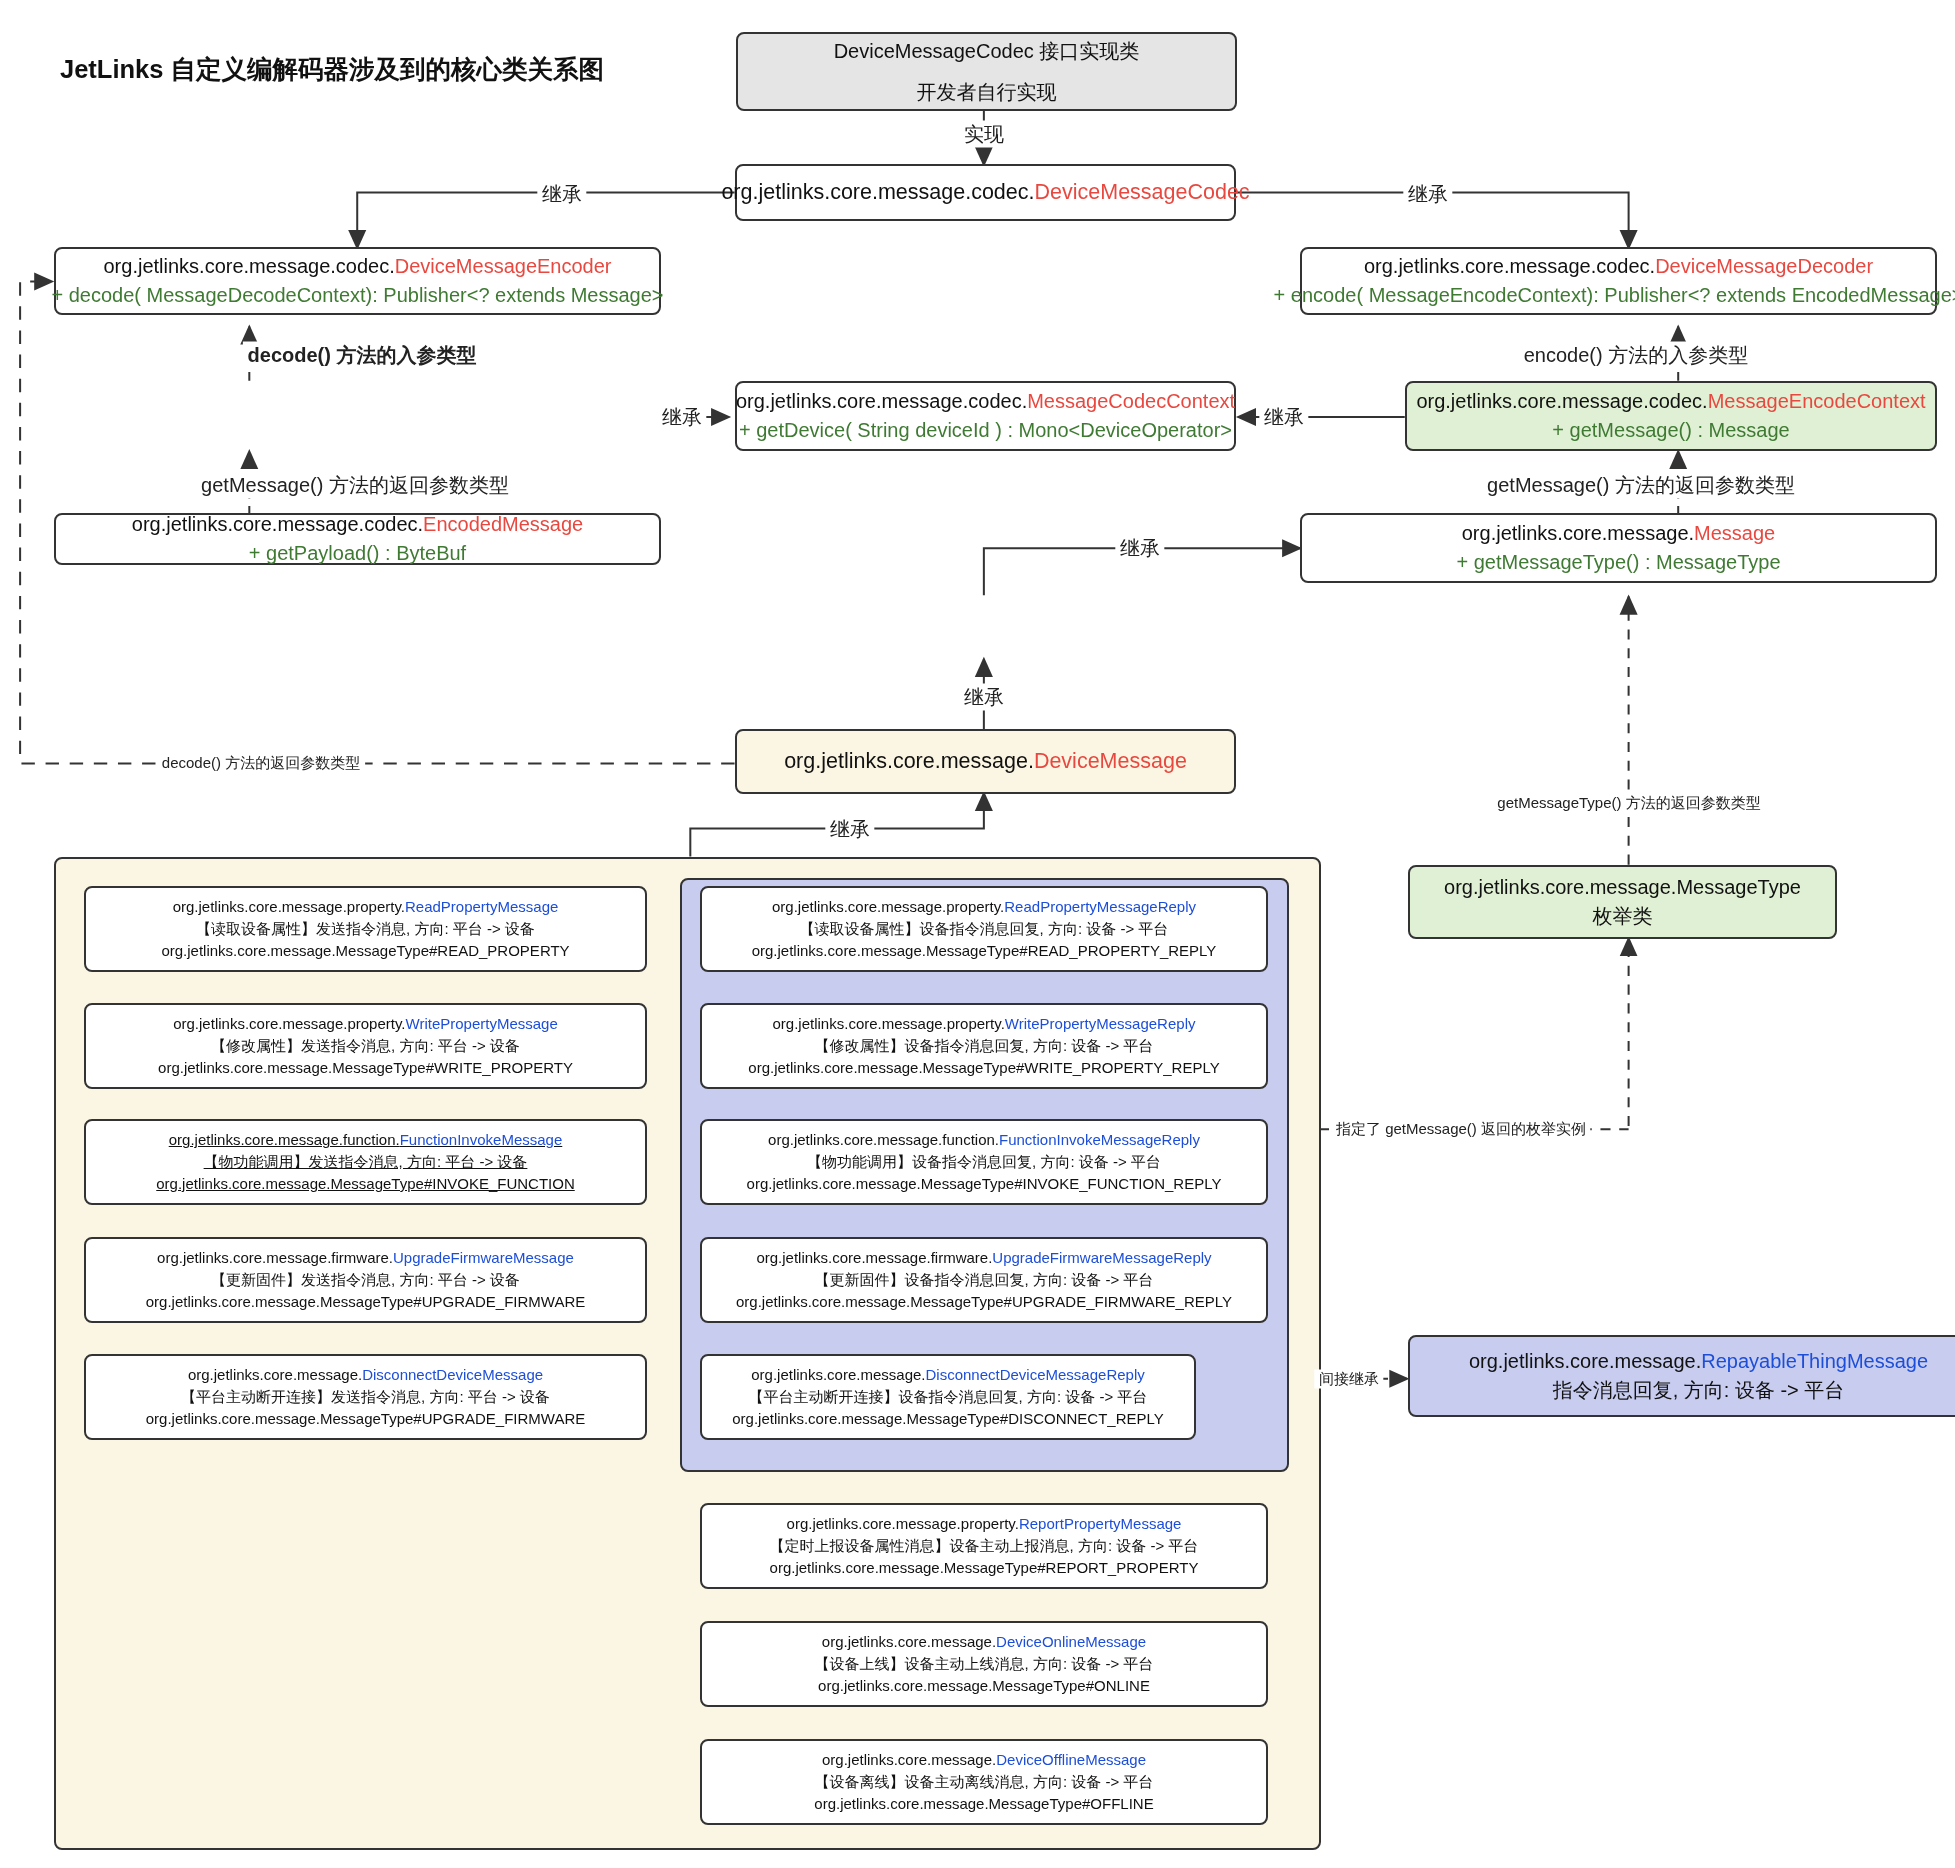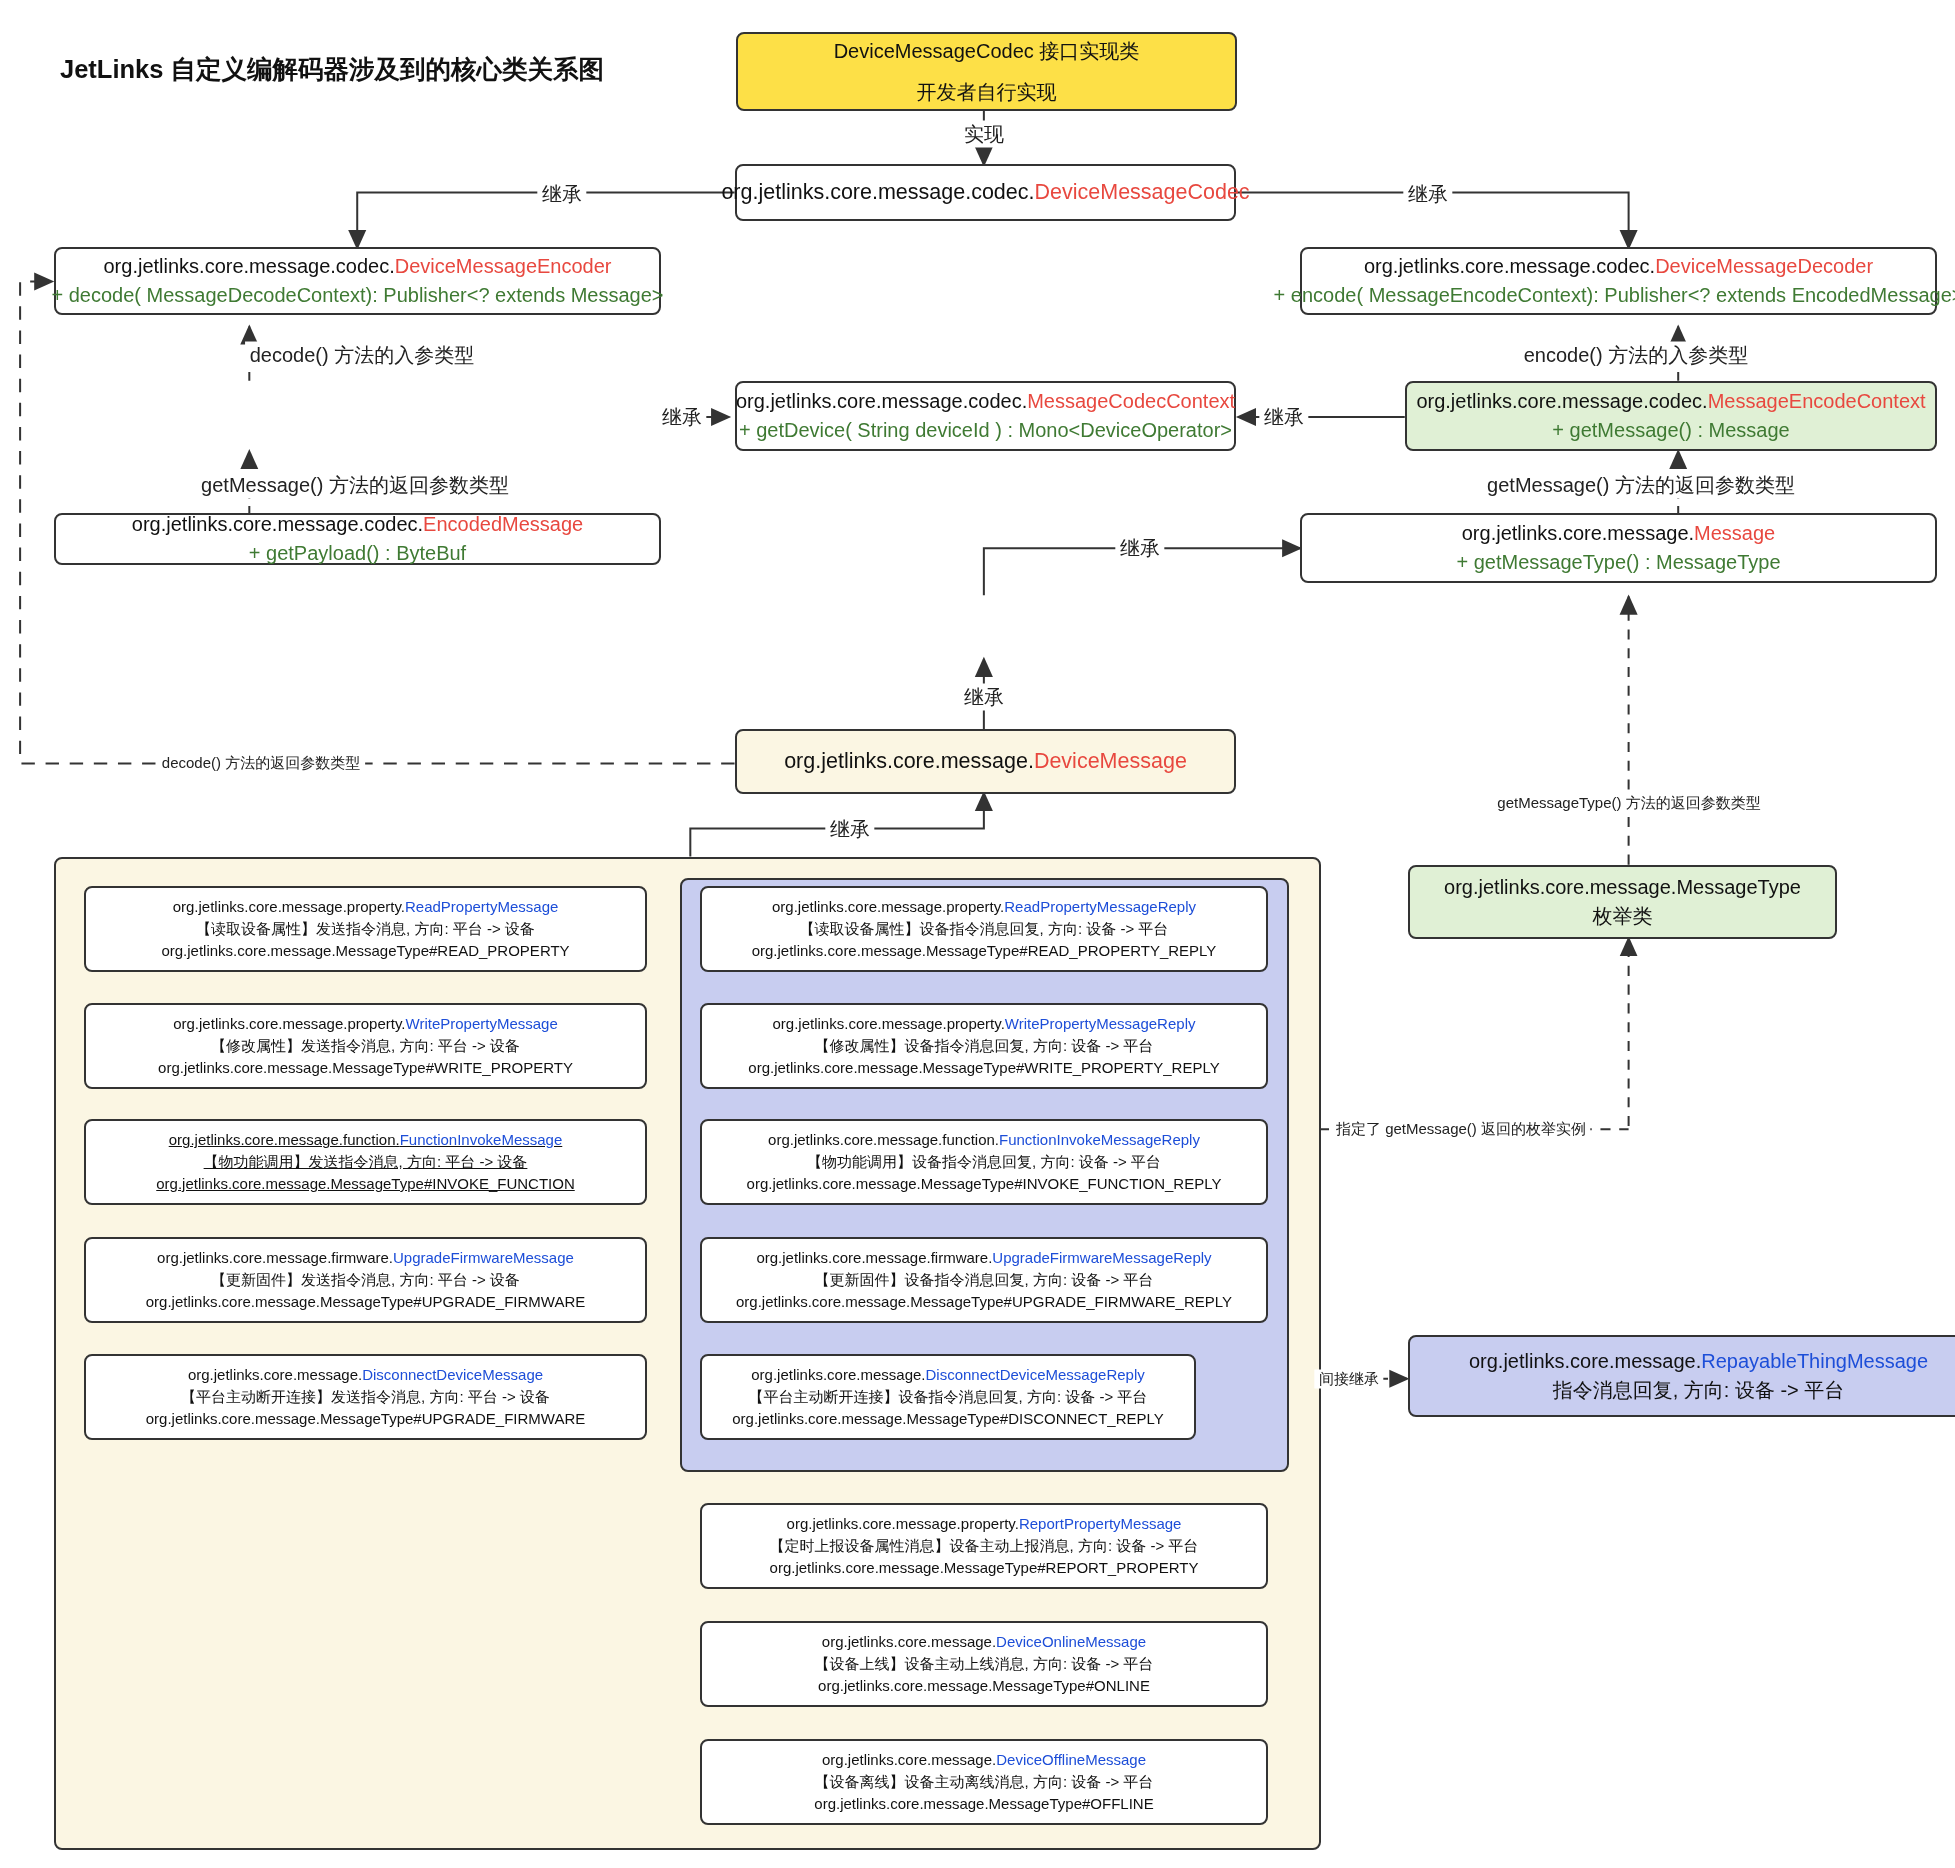--- a/index.html
+++ b/index.html
@@ -35,21 +35,21 @@
     justify-content: center;
     text-align: center;
     line-height: 1.45;
     color: #111111;
     z-index: 3;
   }
   .node .ln { display: block; white-space: nowrap; }
   .cls-red  { color: #e8483f; }
   .cls-mag  { color: #1d4ed8; }
   .sig      { color: #3f7a33; }
-  .fill-pink   { background: #fde047; gap: 12px; }
+  .fill-pink   { background: #e5e5e5; gap: 12px; }
   .fill-green  { background: #e0f0d5; }
   .fill-cream  { background: #fbf6e3; }
   .fill-blue   { background: #c8cdf0; }
   .fill-white  { background: #ffffff; }
 
   .group {
     position: absolute;
     box-sizing: border-box;
     border: 2px solid #333333;
     border-radius: 8px;
@@ -125,21 +125,21 @@
       <path d="M2430,1680 L2430,1400" stroke-dasharray="15,13" marker-end="url(#ah)"></path>
       <path d="M1940,1685 L2430,1685" stroke-dasharray="15,13"></path>
 
       <path d="M1944,2057 L2100,2057" stroke-dasharray="15,13" marker-end="url(#ah)"></path>
     </g>
   </svg>
 
   <div class="edge-label s30" style="left:984px; top:134px;">实现</div>
   <div class="edge-label s30" style="left:562px; top:194px;">继承</div>
   <div class="edge-label s30" style="left:1428px; top:194px;">继承</div>
-  <div class="edge-label s30" style="left:362px; top:355px;">decode() 方法的入参类型</div>
+  <div class="edge-label s30" style="left:362px; top:355px;font-weight:bold;">decode() 方法的入参类型</div>
   <div class="edge-label s30" style="left:1636px; top:355px;">encode() 方法的入参类型</div>
   <div class="edge-label s30" style="left:355px; top:485px;">getMessage() 方法的返回参数类型</div>
   <div class="edge-label s30" style="left:1641px; top:485px;">getMessage() 方法的返回参数类型</div>
   <div class="edge-label s30" style="left:682px; top:417px;">继承</div>
   <div class="edge-label s30" style="left:1284px; top:417px;">继承</div>
   <div class="edge-label s30" style="left:1140px; top:548px;">继承</div>
   <div class="edge-label s30" style="left:984px; top:697px;">继承</div>
   <div class="edge-label s30" style="left:850px; top:829px;">继承</div>
   <div class="edge-label s29" style="left:261px; top:763px;">decode() 方法的返回参数类型</div>
   <div class="edge-label s29" style="left:1629px; top:803px;">getMessageType() 方法的返回参数类型</div>

